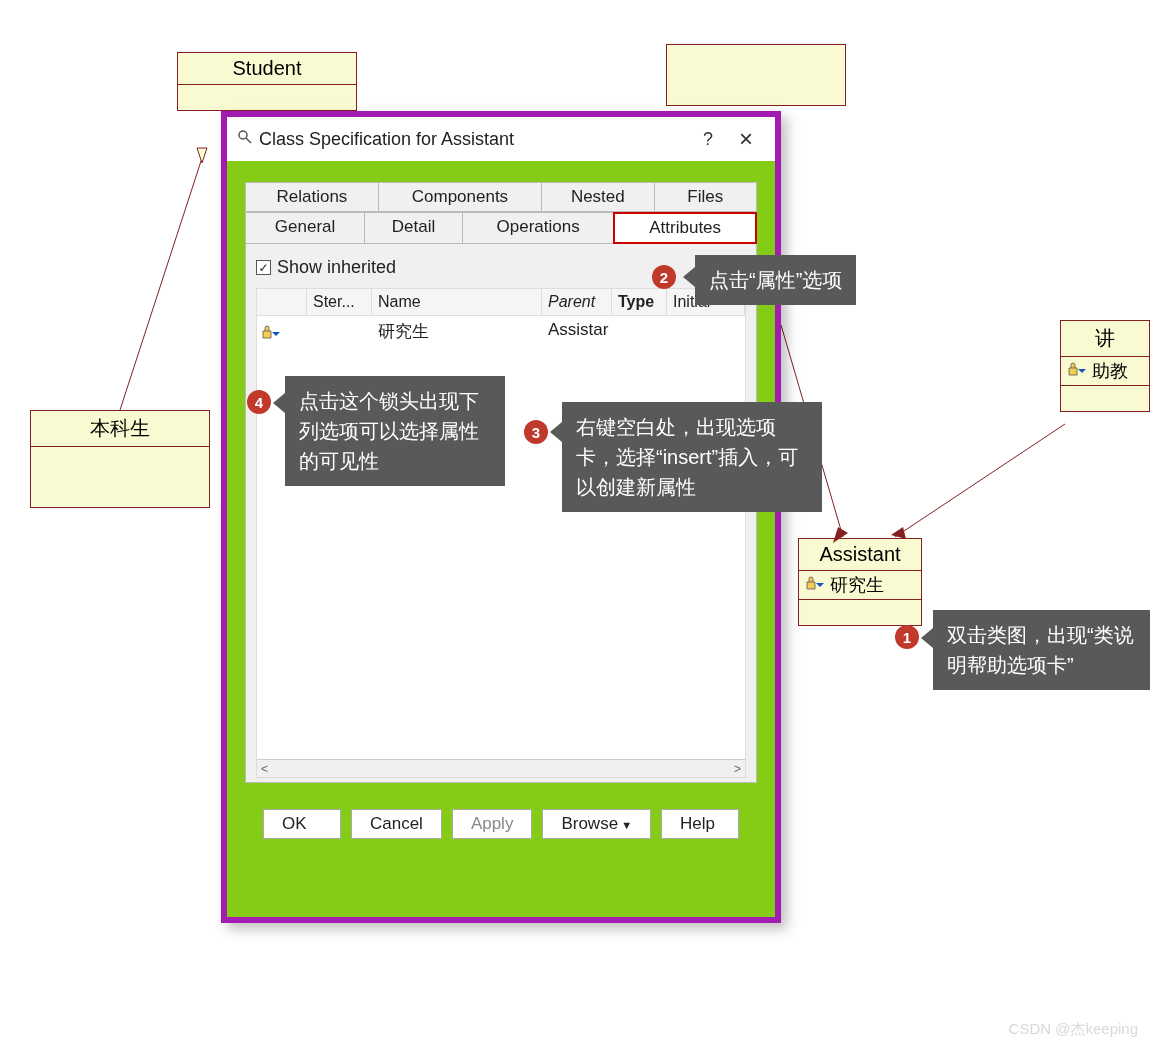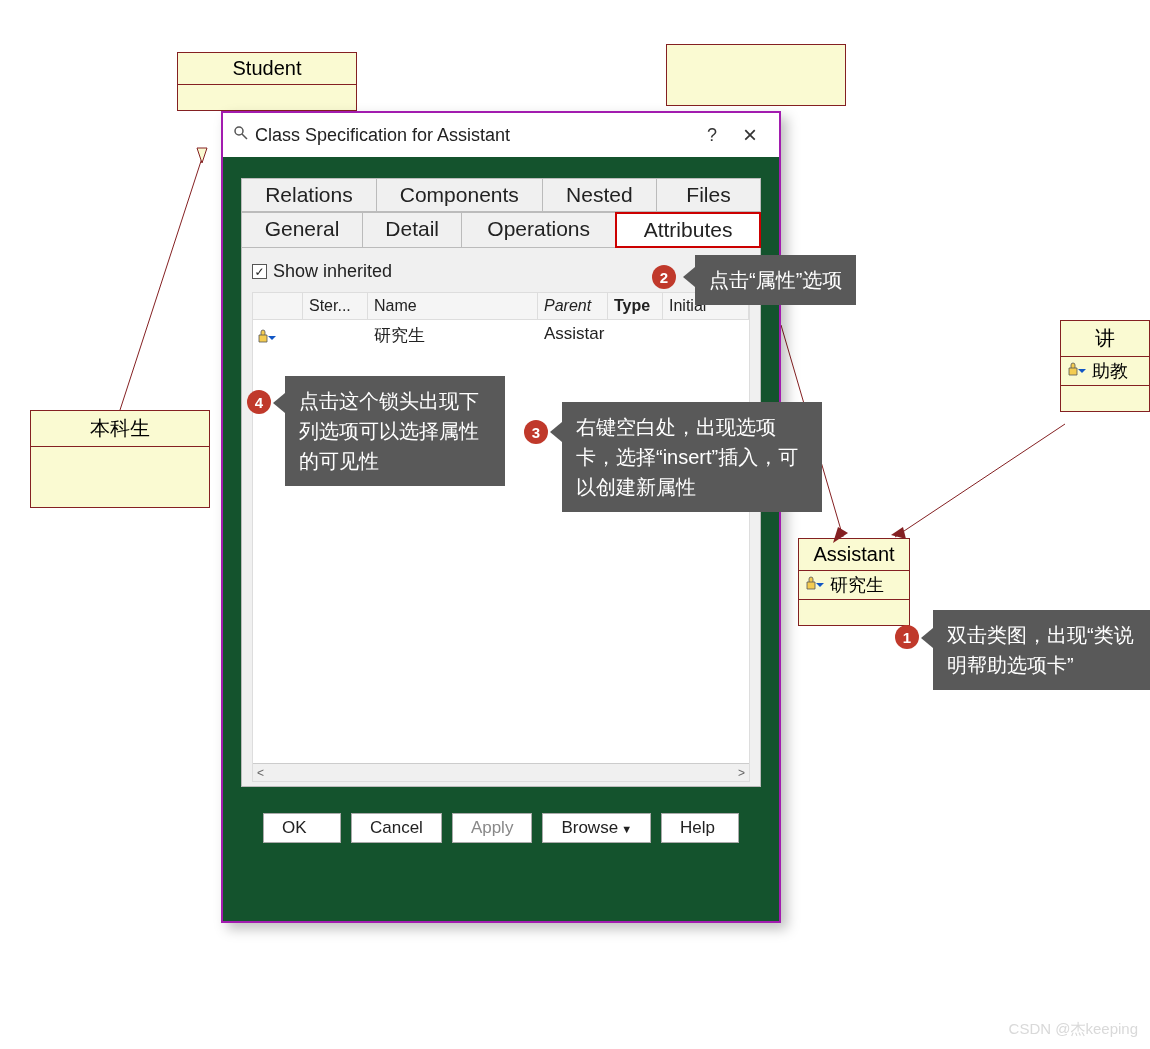--- a/index.html
+++ b/index.html
@@ -32,22 +32,22 @@
     font-size: 18px;
     border-bottom: 1px solid #842022;
   }
   .uml-class .compartment:last-child { border-bottom: none; }
 
   
   .dialog {
     position: absolute;
     left: 221px; top: 111px;
     width: 560px; height: 812px;
-    background: #14532d;
-    border: 2px solid #a21caf;
+    background: #84cc16;
+    border: 6px solid #a21caf;
     box-shadow: 6px 6px 12px rgba(0,0,0,.25);
     font-family: "Segoe UI", Arial, sans-serif;
     font-size: 16px;
     color: #222;
   }
   .titlebar {
     display: flex;
     align-items: center;
     padding: 8px 10px;
     background: #fff;
@@ -55,21 +55,21 @@
   .titlebar .icon { width: 18px; }
   .titlebar .title-text { flex: 1; padding-left: 4px; font-size: 18px; }
   .titlebar .ctrl { width: 38px; text-align: center; font-size: 18px; color: #333; }
 
   .tabs-area { padding: 20px 18px 8px 18px; }
   .tab-row { display: flex; }
   .tab {
     border: 1px solid #bbb;
     background: #f0f0f0;
     padding: 4px 0;
-    font-size: 21px;
+    font-size: 17px;
     text-align: center;
     position: relative;
     top: 1px;
   }
   .tab + .tab { margin-left: -1px; }
   .tab.active { background: #fff; border-bottom-color: #fff; z-index: 2; }
   .tab.hl { border: 2px solid #cc0000; }
   .tab-panel {
     border: 1px solid #bbb;
     margin-top: -1px;
@@ -162,21 +162,21 @@
 
 <div class="uml-class" style="left:666px; top:44px; width:180px;">
   <div class="compartment" style="min-height:60px;">&nbsp;</div>
 </div>
 
 <div class="uml-class" style="left:30px; top:410px; width:180px;">
   <div class="title">本科生</div>
   <div class="compartment" style="min-height:60px;">&nbsp;</div>
 </div>
 
-<div class="uml-class" style="left:798px; top:538px; width:112px;">
+<div class="uml-class" style="left:798px; top:538px; width:124px;">
   <div class="title">Assistant</div>
   <div class="compartment">
     <span>
       <svg width="20" height="16" viewBox="0 0 20 16">
         <path d="M2 7 h8 v7 h-8 z M4 7 v-3 a2 2 0 0 1 4 0 v3" fill="#f4cc50" stroke="#555" stroke-width="0.8"></path>
         <path d="M11 8 l4 4 l4 -4 z" fill="#1156c5"></path>
       </svg>
     </span><span>研究生</span>
   </div>
   <div class="compartment">&nbsp;</div>

